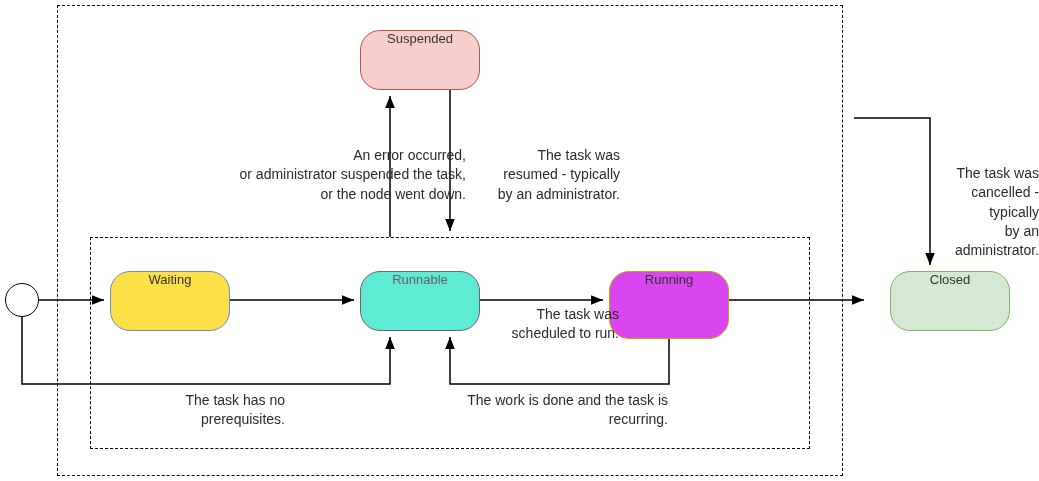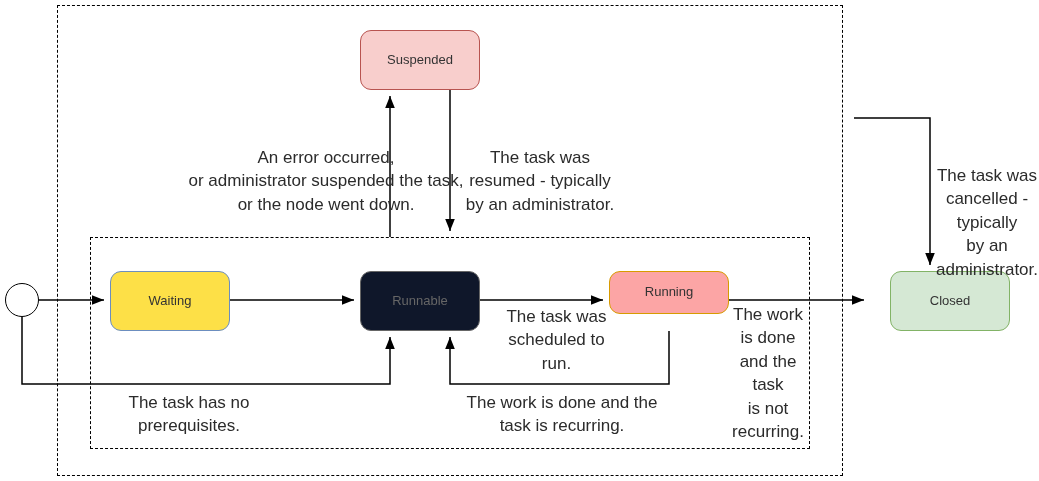--- a/index.html
+++ b/index.html
@@ -18,35 +18,34 @@
   #svg-layer {
     position: absolute;
     left: 0;
     top: 0;
     width: 1039px;
     height: 481px;
   }
   .node {
     position: absolute;
     box-sizing: border-box;
-    border-radius: 11px;
+    border-radius: 20px;
     display: flex;
-    align-items: center;
     justify-content: center;
     font-size: 13px;
     color: #333333;
     line-height: 1.25;
     text-align: center;
   }
   .edge-label {
     position: absolute;
-    font-size: 17px;
+    font-size: 14px;
     color: #2b2b2b;
     line-height: 1.38;
-    text-align: center;
+    text-align: right;
     white-space: pre-line;
     box-sizing: border-box;
   }
   .dashed-group {
     position: absolute;
     box-sizing: border-box;
     border: 1.4px dashed #000000;
     background: transparent;
   }
   .start-node {
@@ -97,26 +96,26 @@
               background:#f8cecc; border:1.5px solid #b85450; color:#333333;">
     <span>Suspended</span>
   </div>
 
   <div class="node" style="left:110px; top:271px; width:120px; height:60px;
               background:#fde047; border:1.5px solid #6c8ebf; color:#333333;">
     <span>Waiting</span>
   </div>
 
   <div class="node" style="left:360px; top:271px; width:120px; height:60px;
-              background:#0f172a; border:1.5px solid #666666; color:#666666;">
+              background:#5eead4; border:1.5px solid #666666; color:#666666;">
     <span>Runnable</span>
   </div>
 
-  <div class="node" style="left:609px; top:271px; width:120px; height:43px;
-              background:#fca5a5; border:1.5px solid #d79b00; color:#333333;">
+  <div class="node" style="left:609px; top:271px; width:120px; height:68px;
+              background:#d946ef; border:1.5px solid #d79b00; color:#333333;">
     <span>Running</span>
   </div>
 
   <div class="node" style="left:870px; top:271px; width:120px; height:60px;
               background:#d5e8d4; border:1.5px solid #82b366; color:#333333;margin-left:20px;">
     <span>Closed</span>
   </div>
 
   <div class="edge-label" style="left:186px; top:146px; width:280px;">An error occurred,
 or administrator suspended the task,
@@ -127,22 +126,18 @@
 by an administrator.</div>
 
   <div class="edge-label" style="left:935px; top:164px; width:104px;">The task was
 cancelled - typically
 by an administrator.</div>
 
 
   <div class="edge-label" style="left:494px; top:305px; width:125px;">The task was
 scheduled to run.</div>
 
-  <div class="edge-label" style="left:729px; top:303px; width:78px;">The work
-is done
-and the task
-is not recurring.</div>
 
-  <div class="edge-label" style="left:109px; top:391px; width:160px;">The task has no prerequisites.</div>
+  <div class="edge-label" style="left:125px; top:391px; width:160px;">The task has no prerequisites.</div>
 
   <div class="edge-label" style="left:456px; top:391px; width:212px;">The work is done and the task is recurring.</div>
 
 </div>
 
 </body></html>

